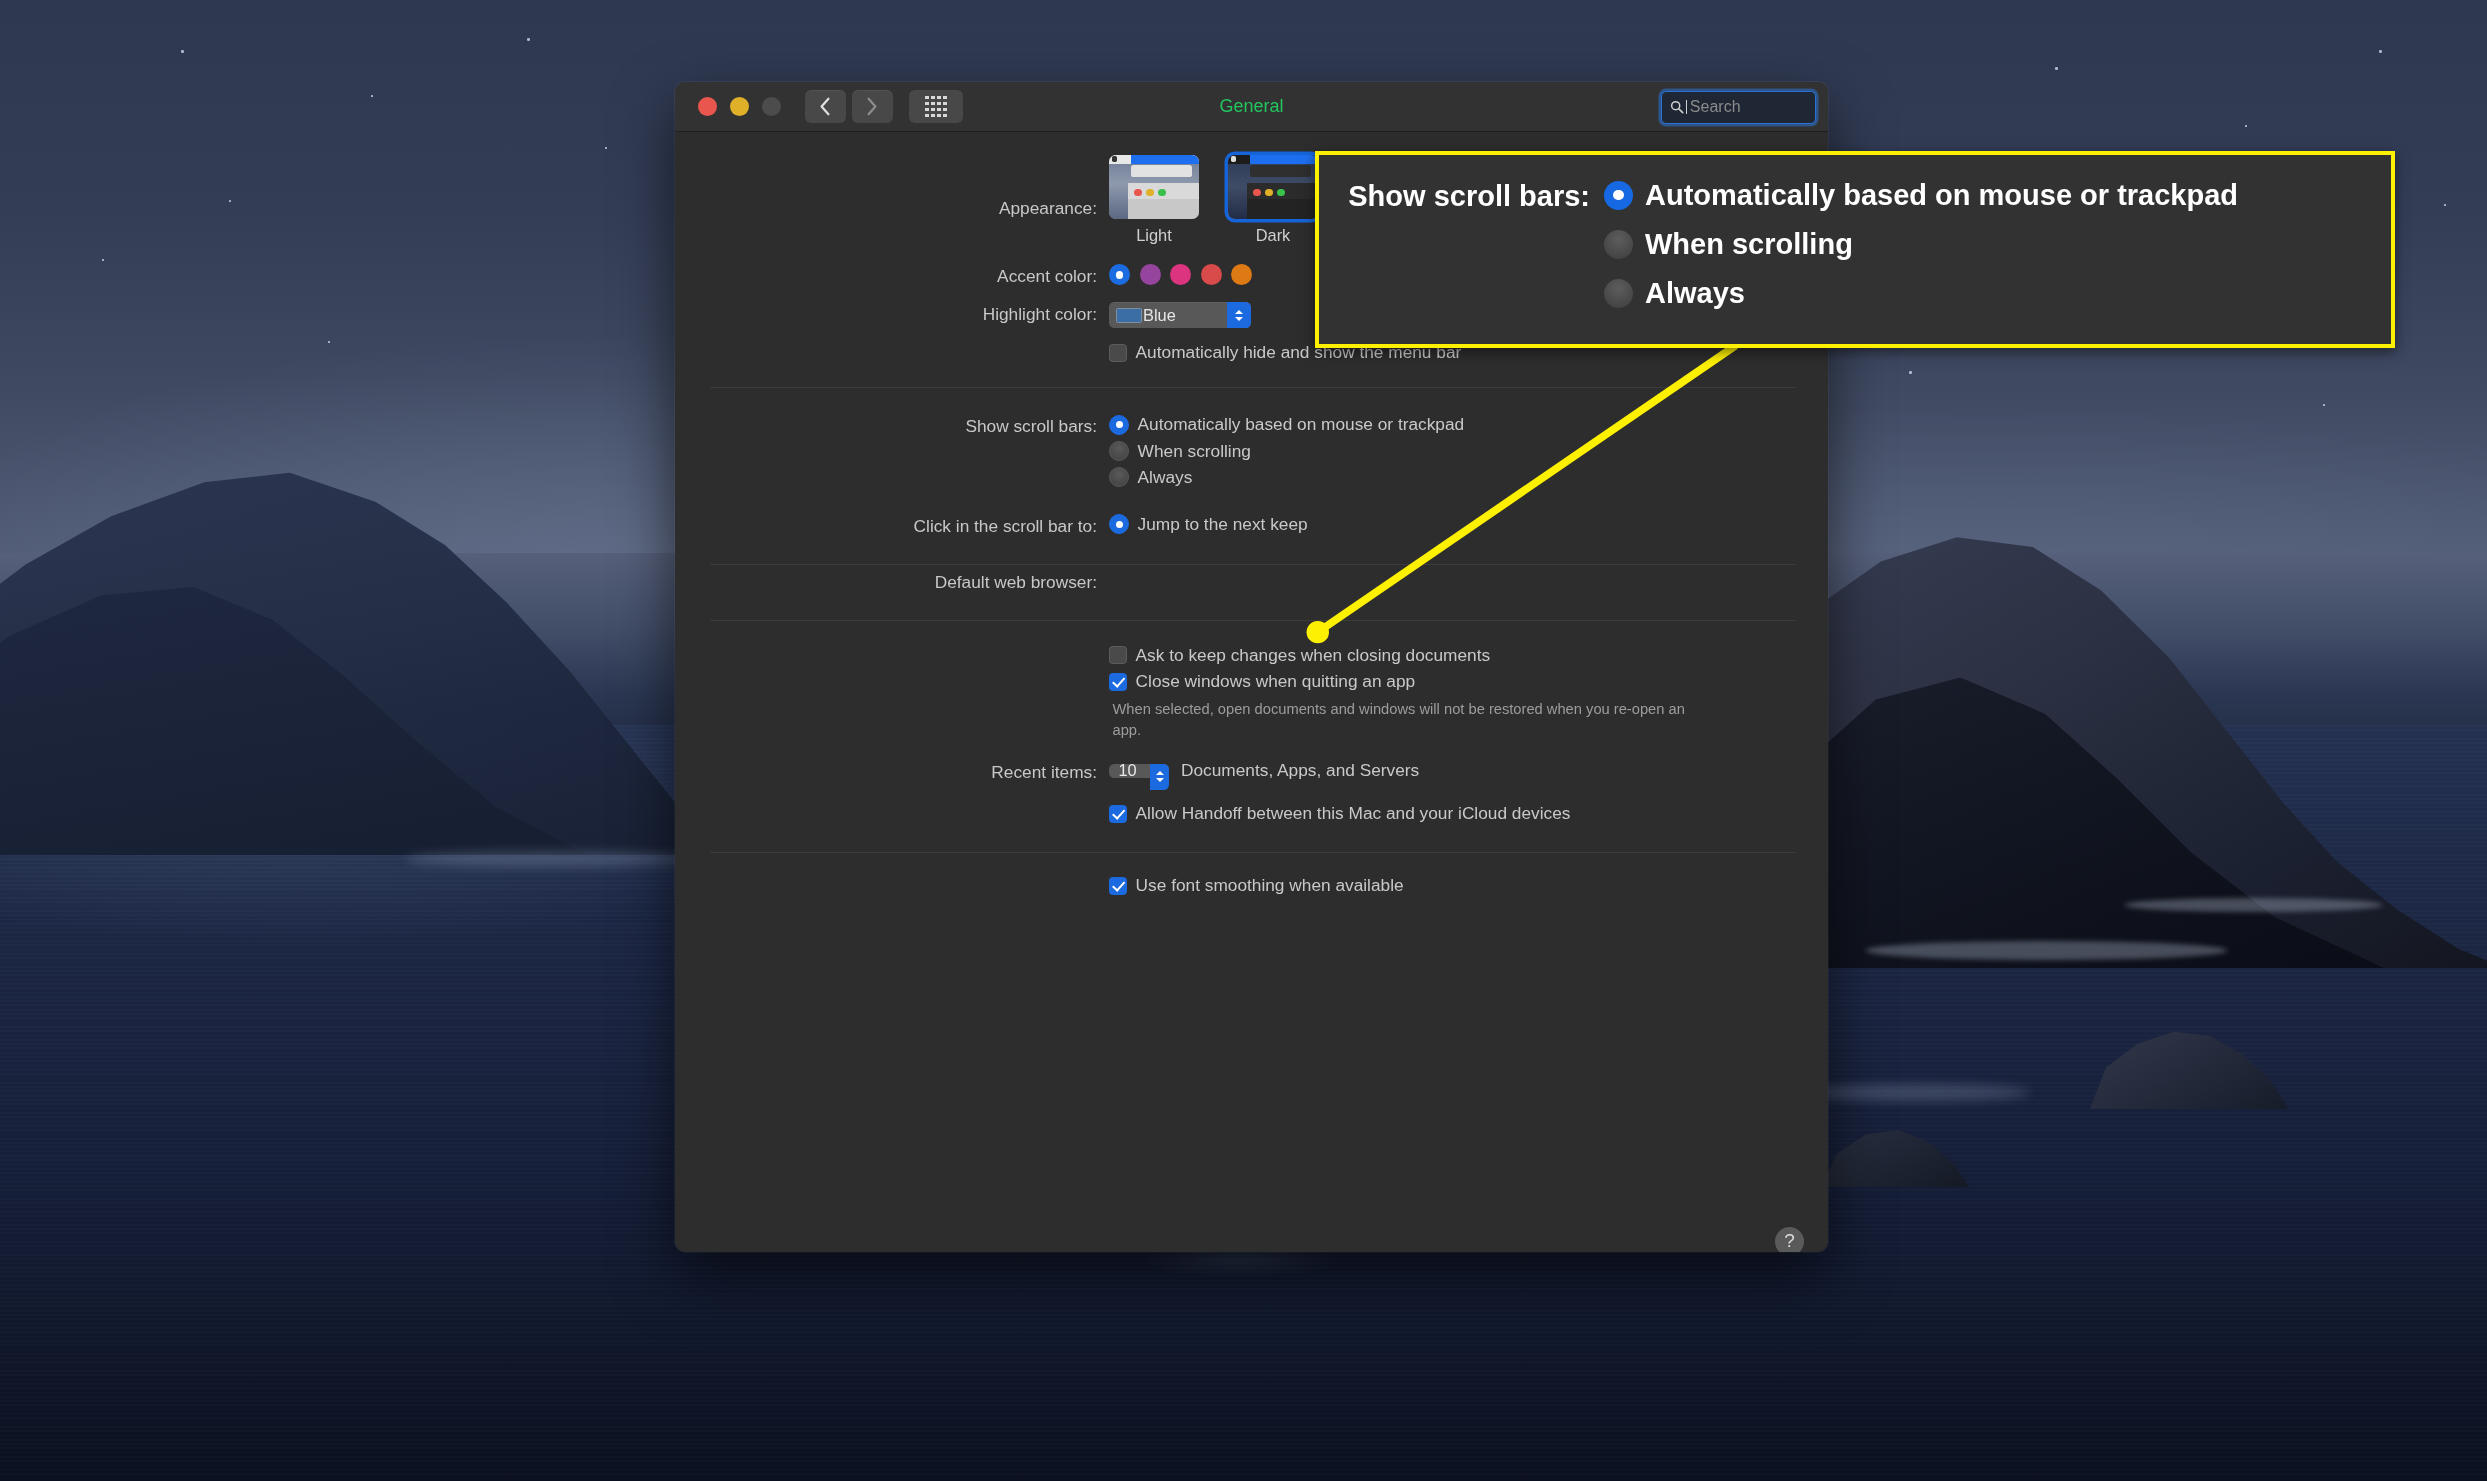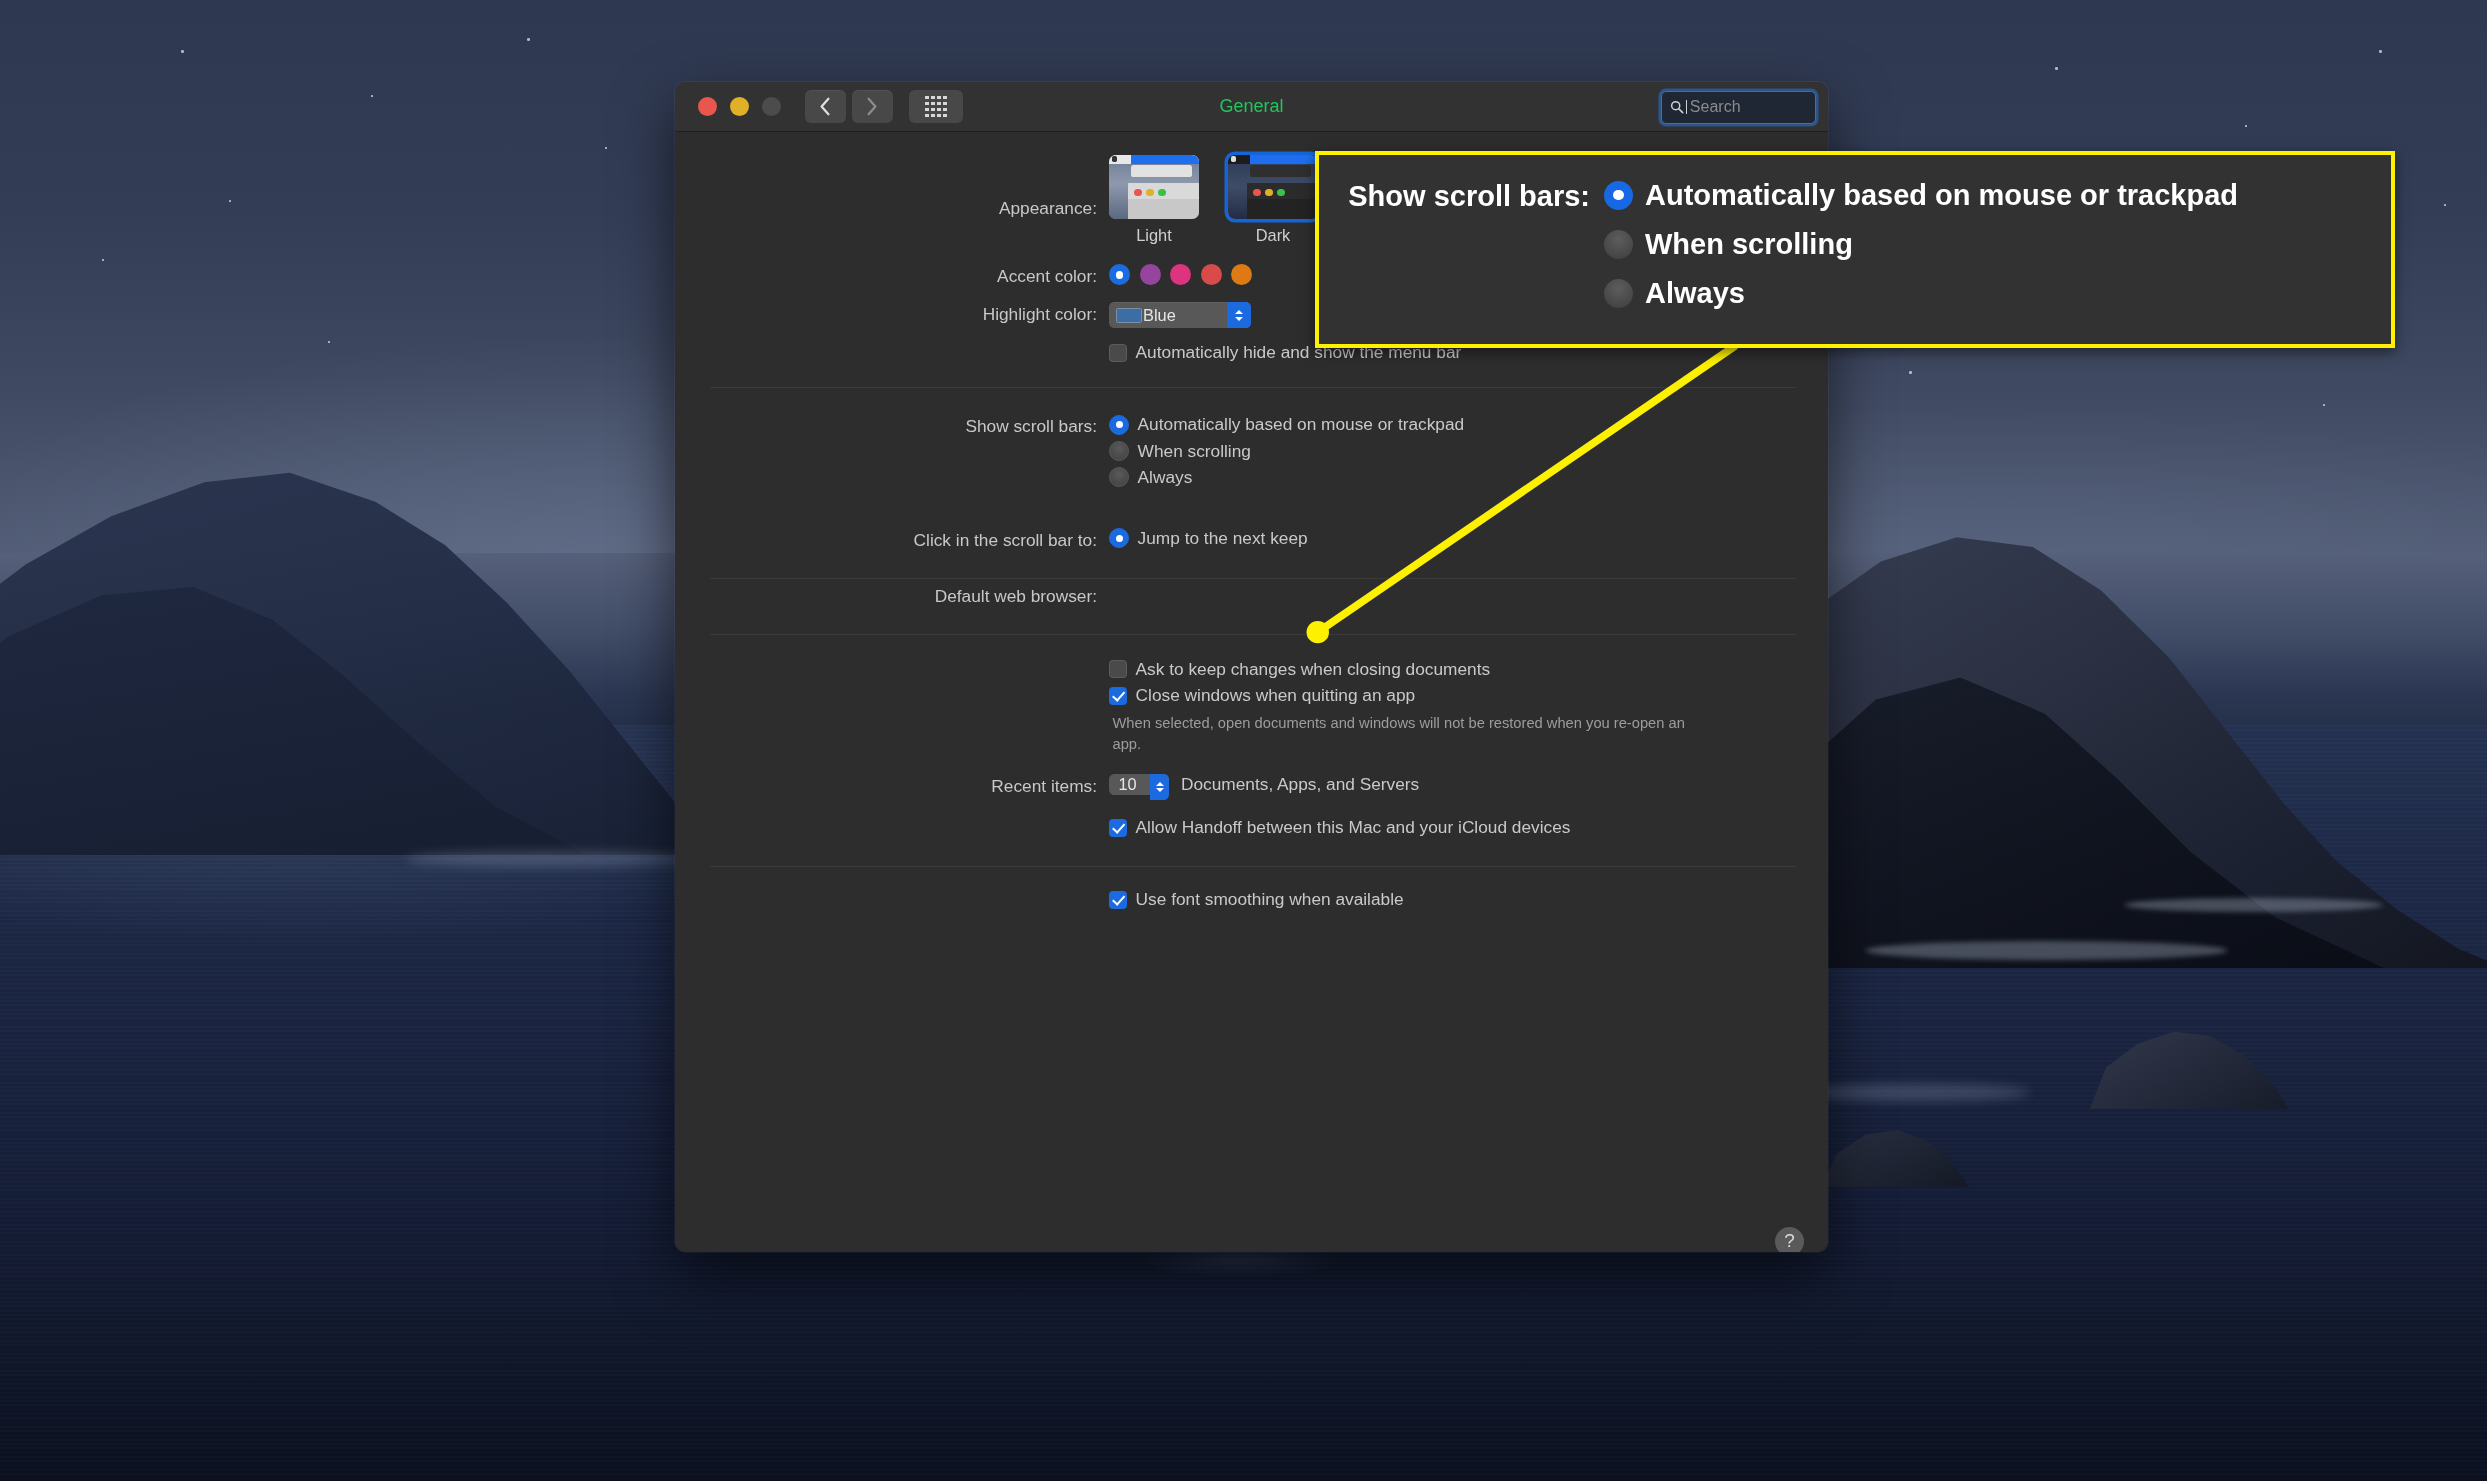--- a/index.html
+++ b/index.html
@@ -199,21 +199,21 @@
   .popup .arrows{
     position:absolute;right:0;top:0;width:24px;height:26px;border-radius:0 5.2px 5.2px 0;
     background:#1c6ae0;display:flex;flex-direction:column;align-items:center;justify-content:center;gap:2.6px;
   }
   .chev{width:0;height:0;border-left:4.3px solid transparent;border-right:4.3px solid transparent;}
   .chev.up{border-bottom:4.3px solid #fff;}
   .chev.dn{border-top:4.3px solid #fff;}
 
   
   .stepper{
-    width:60px;height:21px;border-radius:5.2px;background:#585858;
+    width:60px;height:14px;border-radius:5.2px;background:#585858;
     display:flex;align-items:center;position:relative;
   }
   .stepper .txt{font-size:16.4px;color:#e8e8e8;padding-left:9.5px;}
   .stepper .arrows{
     position:absolute;right:0;top:0;width:19px;height:26px;border-radius:0 5.2px 5.2px 0;
     background:#1c6ae0;display:flex;flex-direction:column;align-items:center;justify-content:center;gap:2.6px;
   }
 
   
   .checkrow{ display:flex; align-items:center; gap:8.6px; margin-bottom:5.2px; }
@@ -475,21 +475,21 @@
           <div class="radio"></div>
           <div class="ctext">When scrolling</div>
         </div>
         <div class="checkrow">
           <div class="radio"></div>
           <div class="ctext">Always</div>
         </div>
       </div>
     </div>
 
-    <div class="row" style="margin-top:35px;">
+    <div class="row" style="margin-top:21px;">
       <div class="lbl">Click in the scroll bar to:</div>
       <div class="ctrl">
         <div class="checkrow">
           <div class="radio on"></div>
           <div class="ctext">Jump to the next keep</div>
         </div>
       </div>
     </div>
 
     <div class="hr" style="margin-top:24px;"></div>

